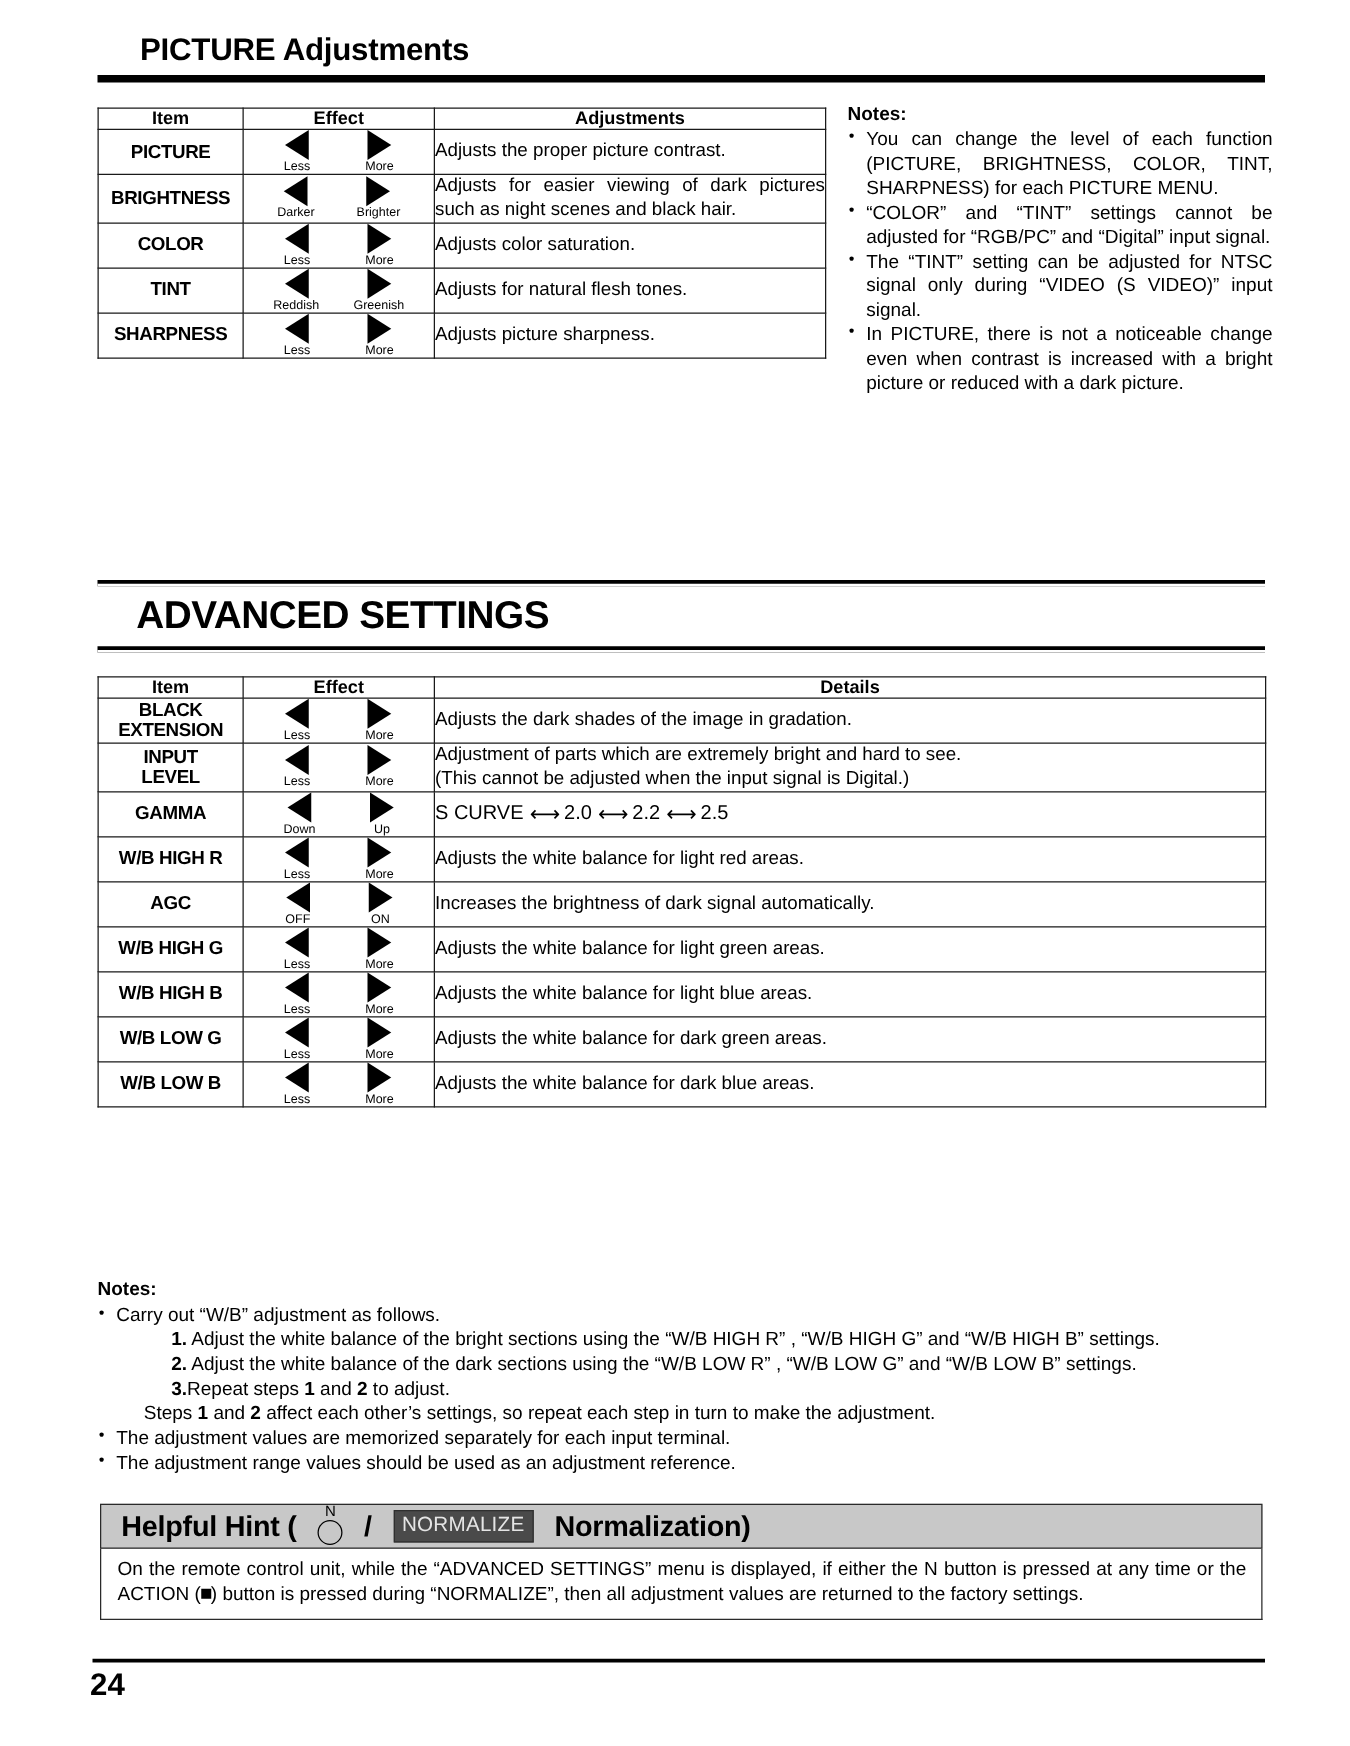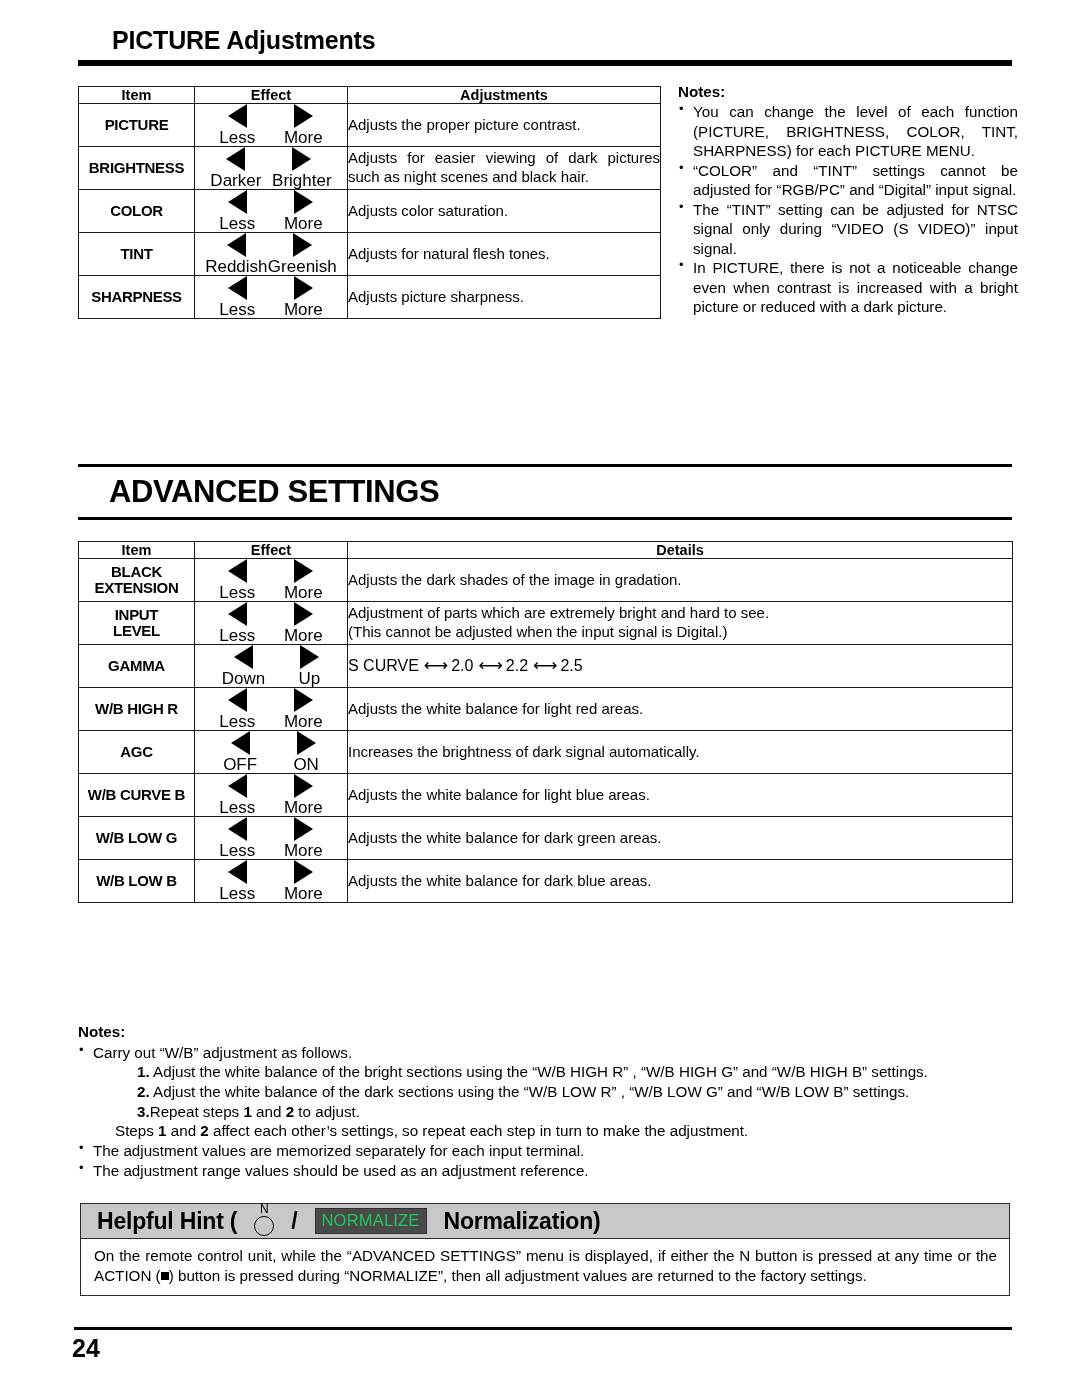--- a/index.html
+++ b/index.html
@@ -83,21 +83,21 @@
     border-top: 12px solid transparent;
     border-bottom: 12px solid transparent;
     border-right: 19px solid #000;
   }
   .tri.right {
     border-top: 12px solid transparent;
     border-bottom: 12px solid transparent;
     border-left: 19px solid #000;
   }
   .arrow-lbl {
-    font-size: 17px;
+    font-size: 10px;
     margin-top: 1px;
     font-weight: normal;
     white-space: nowrap;
   }
 
   
   .gamma-line {
     font-size: 16px;
     display: flex;
     align-items: center;
@@ -185,21 +185,21 @@
   .nbtn .ncirc {
     position: absolute; bottom: 2px; left: 50%;
     transform: translateX(-50%);
     width: 20px; height: 20px;
     border: 1.7px solid #000;
     border-radius: 50%;
     background: transparent;
   }
   .norm-badge {
     background: #4a4a4a;
-    color: #22c55e;
+    color: #e5e5e5;
     font-size: 16.5px;
     font-weight: normal;
     padding: 2px 6px 3px 6px;
     letter-spacing: 0.2px;
     margin: 0 4px;
     border: 1px solid #2f2f2f;
   }
   .hint-body {
     position: absolute;
     left: 78px; top: 1239px; width: 930px;
@@ -450,23 +450,39 @@
               </span>
             <span class="arrow-grp">
                 <i class="tri right"></i>
                 <span class="arrow-lbl">ON</span>
               </span>
           </div>
         </td>
         <td class="detail-cell">Increases the brightness of dark signal automatically.</td>
       </tr>
 
-
-      <tr>
-        <td class="item-cell">W/B CURVE B</td>
+      <tr>
+        <td class="item-cell">W/B HIGH G</td>
+        <td class="effect-cell">
+          <div class="effect-wrap">
+            <span class="arrow-grp">
+                <i class="tri left"></i>
+                <span class="arrow-lbl">Less</span>
+              </span>
+            <span class="arrow-grp">
+                <i class="tri right"></i>
+                <span class="arrow-lbl">More</span>
+              </span>
+          </div>
+        </td>
+        <td class="detail-cell">Adjusts the white balance for light green areas.</td>
+      </tr>
+
+      <tr>
+        <td class="item-cell">W/B HIGH B</td>
         <td class="effect-cell">
           <div class="effect-wrap">
             <span class="arrow-grp">
                 <i class="tri left"></i>
                 <span class="arrow-lbl">Less</span>
               </span>
             <span class="arrow-grp">
                 <i class="tri right"></i>
                 <span class="arrow-lbl">More</span>
               </span>

